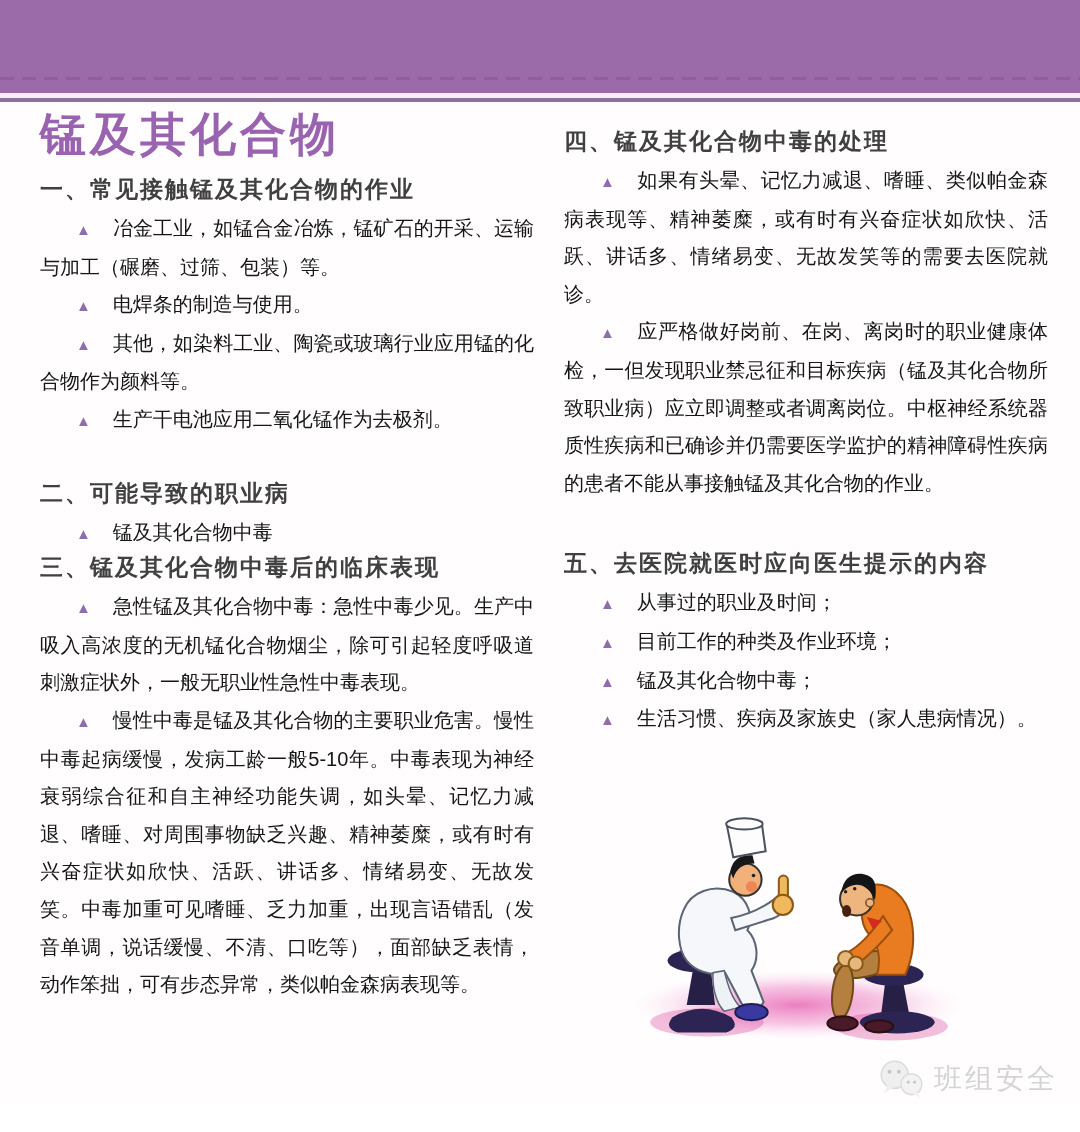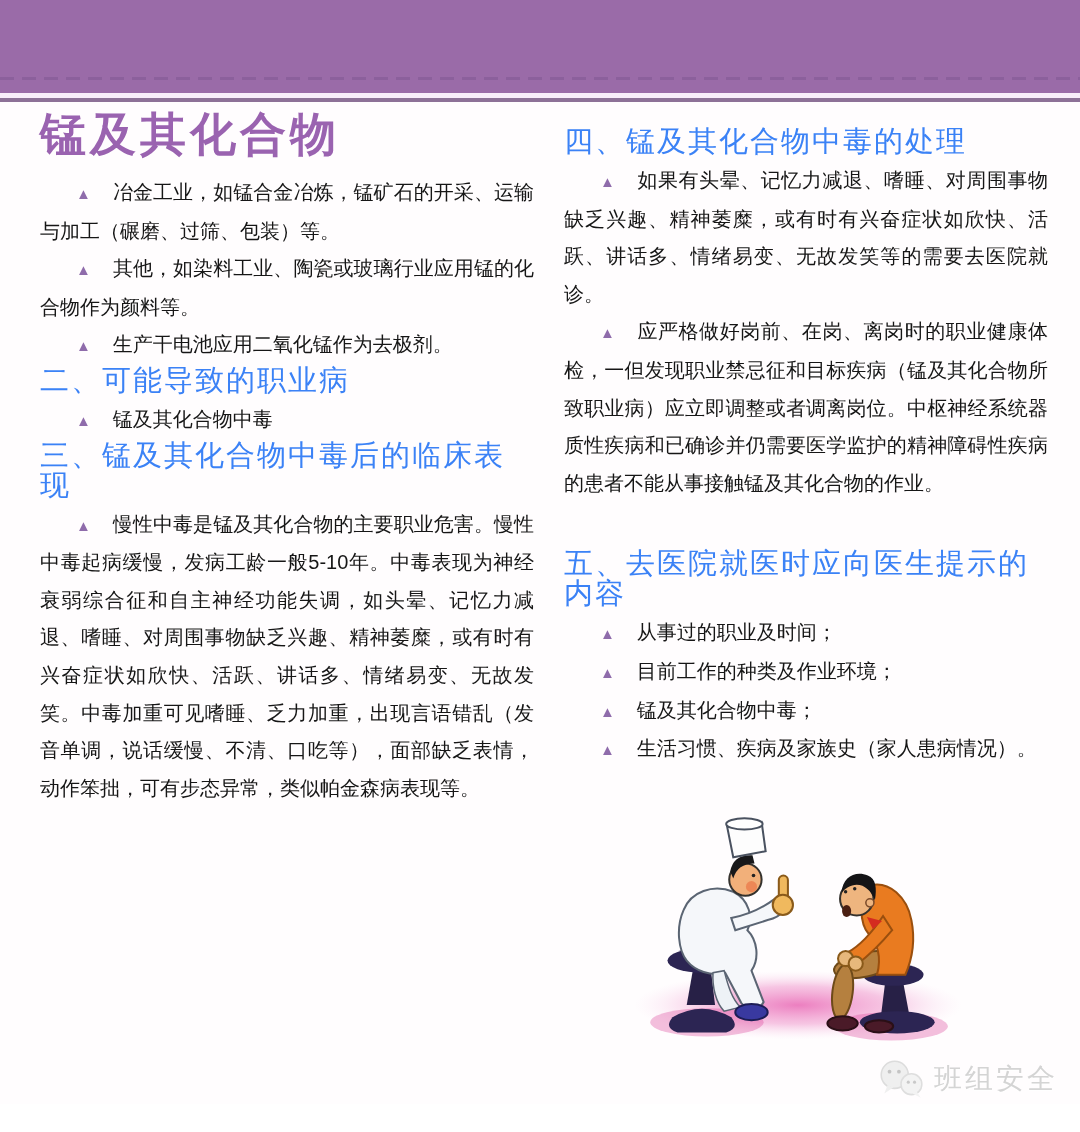--- a/index.html
+++ b/index.html
@@ -18,24 +18,24 @@
   
   .col{position:absolute;color:#1a1a1a;}
   .col-left{left:40px;top:108px;width:494px;}
   .col-right{left:564px;top:126px;width:484px;}
 
   .doc-title{
     margin:0 0 14px 0;font-size:46px;line-height:52px;font-weight:900;
     color:#9a63b0;letter-spacing:4px;
   }
   .sec-heading{
-    margin:0 0 6px 0;font-size:29px;line-height:30px;font-weight:400;
-    color:#3b82f6;letter-spacing:2px;
+    margin:0 0 6px 0;font-size:23px;line-height:30px;font-weight:700;
+    color:#404040;letter-spacing:2px;
   }
-  .mt-lg{}
+  .mt-lg{margin-top:38px;}
   .mt-xl{}
   .mt-md{margin-top:46px;}
 
   .bullet{
     margin:0;font-size:20px;line-height:37.6px;text-align:justify;
     text-indent:36px;color:#161616;
   }
   .tri{
     display:inline;color:#8f6cab;font-size:15px;margin-right:22px;
   }
@@ -63,34 +63,37 @@
 
   <div class="header-band">
     <div class="header-dashes"></div>
   </div>
   <div class="header-stripe"></div>
   <div class="header-line"></div>
 
   <div class="col col-left">
     <h1 class="doc-title">锰及其化合物</h1>
 
+    <h2 class="sec-heading">一、常见接触锰及其化合物的作业</h2>
     <p class="bullet"><span class="tri">▲</span><span>冶金工业，如锰合金冶炼，锰矿石的开采、运输与加工（碾磨、过筛、包装）等。</span></p>
+    <p class="bullet"><span class="tri">▲</span><span>电焊条的制造与使用。</span></p>
     <p class="bullet"><span class="tri">▲</span><span>其他，如染料工业、陶瓷或玻璃行业应用锰的化合物作为颜料等。</span></p>
     <p class="bullet"><span class="tri">▲</span><span>生产干电池应用二氧化锰作为去极剂。</span></p>
 
     <h2 class="sec-heading mt-lg">二、可能导致的职业病</h2>
     <p class="bullet"><span class="tri">▲</span><span>锰及其化合物中毒</span></p>
 
     <h2 class="sec-heading mt-xl">三、锰及其化合物中毒后的临床表现</h2>
+    <p class="bullet"><span class="tri">▲</span><span>急性锰及其化合物中毒：急性中毒少见。生产中吸入高浓度的无机锰化合物烟尘，除可引起轻度呼吸道刺激症状外，一般无职业性急性中毒表现。</span></p>
     <p class="bullet"><span class="tri">▲</span><span>慢性中毒是锰及其化合物的主要职业危害。慢性中毒起病缓慢，发病工龄一般5-10年。中毒表现为神经衰弱综合征和自主神经功能失调，如头晕、记忆力减退、嗜睡、对周围事物缺乏兴趣、精神萎糜，或有时有兴奋症状如欣快、活跃、讲话多、情绪易变、无故发笑。中毒加重可见嗜睡、乏力加重，出现言语错乱（发音单调，说话缓慢、不清、口吃等），面部缺乏表情，动作笨拙，可有步态异常，类似帕金森病表现等。</span></p>
   </div>
 
   <div class="col col-right">
     <h2 class="sec-heading">四、锰及其化合物中毒的处理</h2>
-    <p class="bullet"><span class="tri">▲</span><span>如果有头晕、记忆力减退、嗜睡、对周围事物缺乏兴趣、精神萎糜，或有时有兴奋症状如欣快、活跃、讲话多、情绪易变、无故发笑等的需要去医院就诊。</span></p>
+    <p class="bullet"><span class="tri">▲</span><span>如果有头晕、记忆力减退、嗜睡、类似帕金森病表现等、精神萎糜，或有时有兴奋症状如欣快、活跃、讲话多、情绪易变、无故发笑等的需要去医院就诊。</span></p>
     <p class="bullet"><span class="tri">▲</span><span>应严格做好岗前、在岗、离岗时的职业健康体检，一但发现职业禁忌征和目标疾病（锰及其化合物所致职业病）应立即调整或者调离岗位。中枢神经系统器质性疾病和已确诊并仍需要医学监护的精神障碍性疾病的患者不能从事接触锰及其化合物的作业。</span></p>
 
     <h2 class="sec-heading mt-md">五、去医院就医时应向医生提示的内容</h2>
     <p class="bullet"><span class="tri">▲</span><span>从事过的职业及时间；</span></p>
     <p class="bullet"><span class="tri">▲</span><span>目前工作的种类及作业环境；</span></p>
     <p class="bullet"><span class="tri">▲</span><span>锰及其化合物中毒；</span></p>
     <p class="bullet"><span class="tri">▲</span><span>生活习惯、疾病及家族史（家人患病情况）。</span></p>
   </div>
 
   <div class="illustration">

